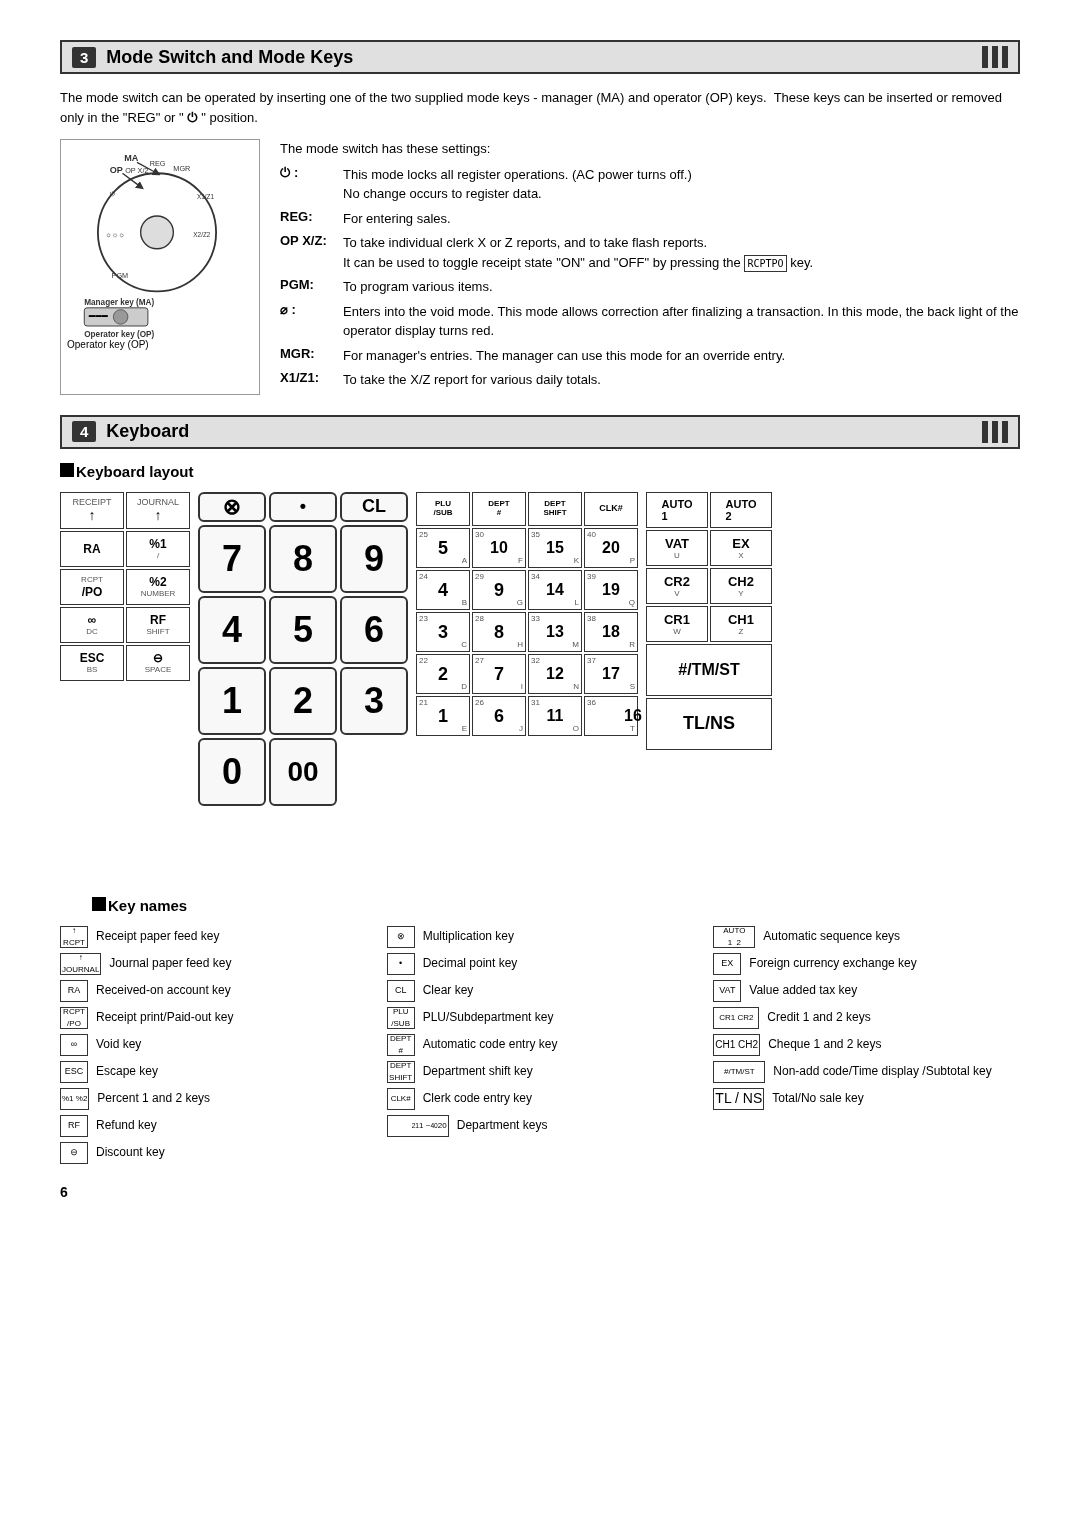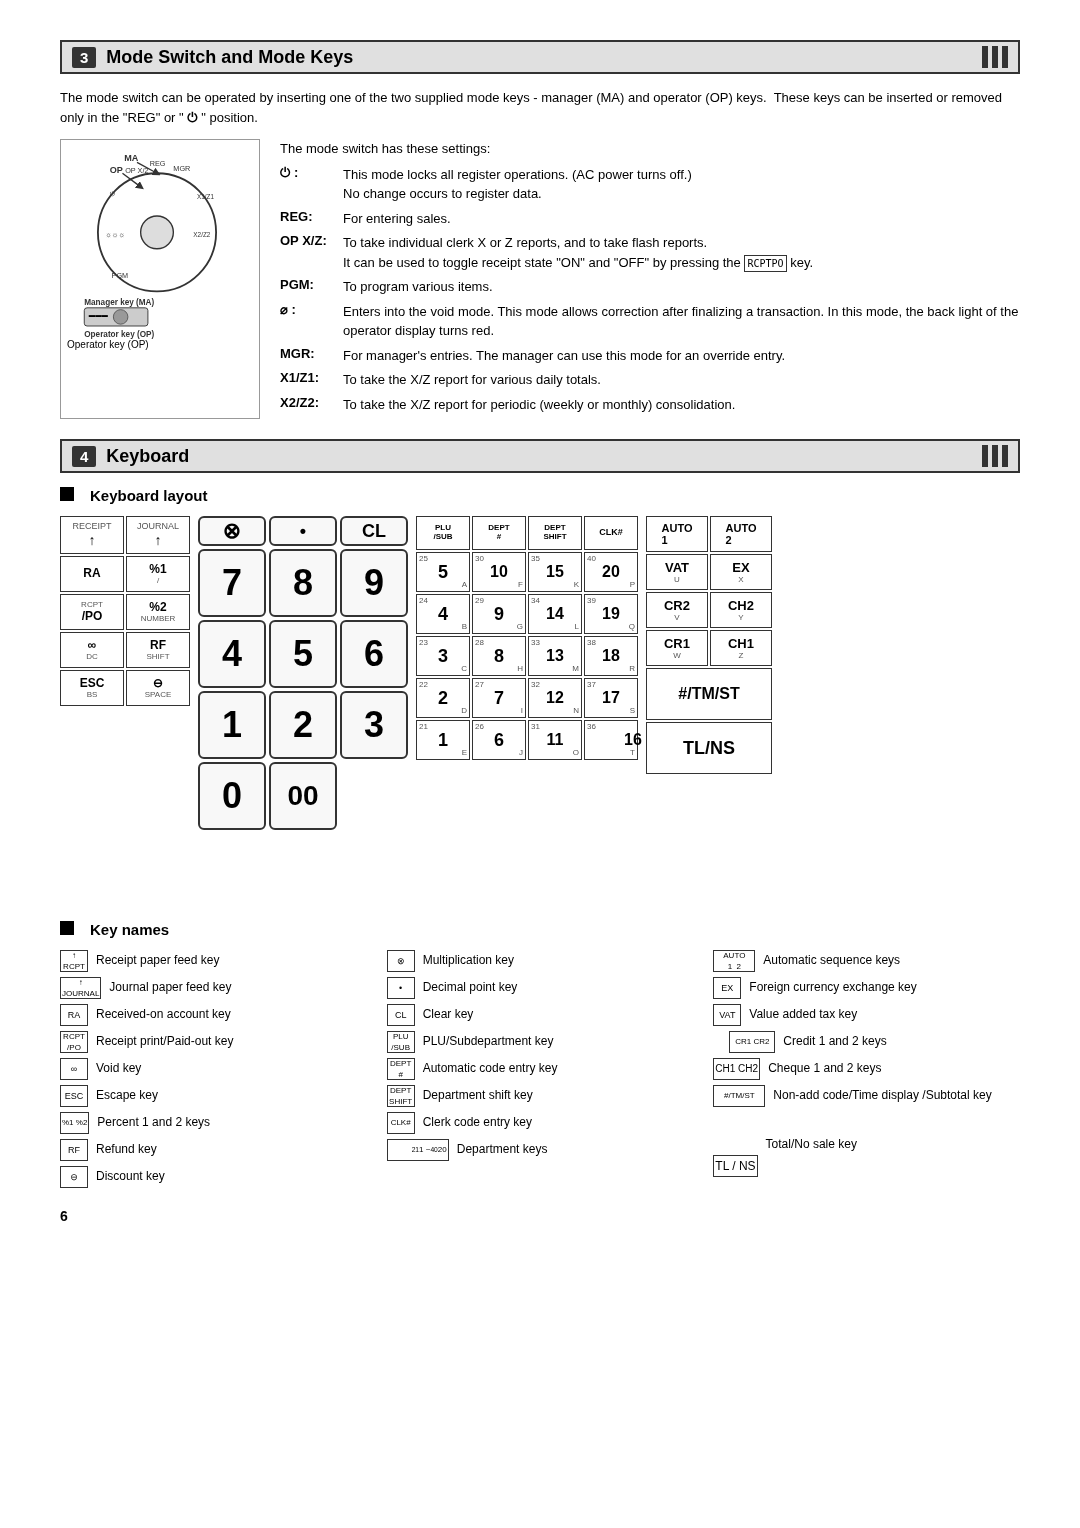--- a/index.html
+++ b/index.html
@@ -98,21 +98,21 @@
       font-family: monospace;
     }
 
     
     .keyboard-layout-title {
       font-weight: bold;
       font-size: 15px;
       margin-bottom: 12px;
       display: flex;
       align-items: flex-start;
-      gap: 16px;
+      gap: 2px;
     }
     .black-square {
       width: 14px;
       height: 14px;
       background: #000;
       display: inline-block;
     }
 
     .keyboard-area {
       display: flex;
@@ -365,24 +365,20 @@
       <span class="mode-key"><b>⌀ :</b></span>
       <span class="mode-val">Enters into the void mode. This mode allows correction after finalizing a transaction. In this mode, the back light of the operator display turns red.</span>
     </div>
     <div class="mode-row">
       <span class="mode-key"><b>MGR:</b></span>
       <span class="mode-val">For manager's entries. The manager can use this mode for an override entry.</span>
     </div>
     <div class="mode-row">
       <span class="mode-key"><b>X1/Z1:</b></span>
       <span class="mode-val">To take the X/Z report for various daily totals.</span>
-    </div>
-    <div class="mode-row">
-      <span class="mode-key"><b>X2/Z2:</b></span>
-      <span class="mode-val">To take the X/Z report for periodic (weekly or monthly) consolidation.</span>
     </div>
   </div>
 </div>
 
 <div class="section-header">
   <span class="section-number">4</span>
   <span class="section-title">Keyboard</span>
   <div class="section-lines">
     <div class="section-line"></div>
       <div class="section-line"></div>
@@ -632,21 +628,21 @@
     <div class="fr-row">
       <div class="fr-key wide" style="height:52px;font-size:16px;font-weight:bold;">#/TM/ST</div>
     </div>
     <div class="fr-row">
       <div class="fr-key wide" style="height:52px;font-size:18px;font-weight:bold;">TL/NS</div>
     </div>
   </div>
 
 </div>
 
-<div class="keyboard-layout-title" style="margin-top:16px;">
+<div class="keyboard-layout-title" style="margin-top:16px;margin-left:32px;">
   <span class="black-square"></span>
   <span>Key names</span>
 </div>
 
 <div class="key-names-grid">
 
   <div style="display:flex;flex-direction:column;gap:5px;">
     <div class="kn-item">
       <div class="kn-icon" style="flex-direction:column;font-size:8px;">
           <div>↑</div>
@@ -745,31 +741,31 @@
     </div>
     <div class="kn-item">
       <div class="kn-icon" style="font-size:9px;">EX</div>
       <span class="kn-label">Foreign currency exchange key</span>
     </div>
     <div class="kn-item">
       <div class="kn-icon">VAT</div>
       <span class="kn-label">Value added tax key</span>
     </div>
     <div class="kn-item">
-      <div class="kn-icon" style="font-size:8px;min-width:46px;margin-left:16px;">CR1 CR2</div>
+      <div class="kn-icon" style="font-size:8px;min-width:46px;">CR1 CR2</div>
       <span class="kn-label">Credit 1 and 2 keys</span>
     </div>
     <div class="kn-item">
       <div class="kn-icon" style="font-size:10px;min-width:46px;">CH1 CH2</div>
       <span class="kn-label">Cheque 1 and 2 keys</span>
     </div>
     <div class="kn-item">
       <div class="kn-icon" style="font-size:8px;min-width:52px;">#/TM/ST</div>
       <span class="kn-label">Non-add code/Time display /Subtotal key</span>
     </div>
     <div class="kn-item">
-      <div class="kn-icon" style="font-size:12px;min-width:42px;margin-top:43px;">TL / NS</div>
+      <div class="kn-icon" style="font-size:14px;min-width:42px;">TL / NS</div>
       <span class="kn-label">Total/No sale key</span>
     </div>
   </div>
 </div>
 
 <p class="page-num">6</p>
 
 </body></html>

